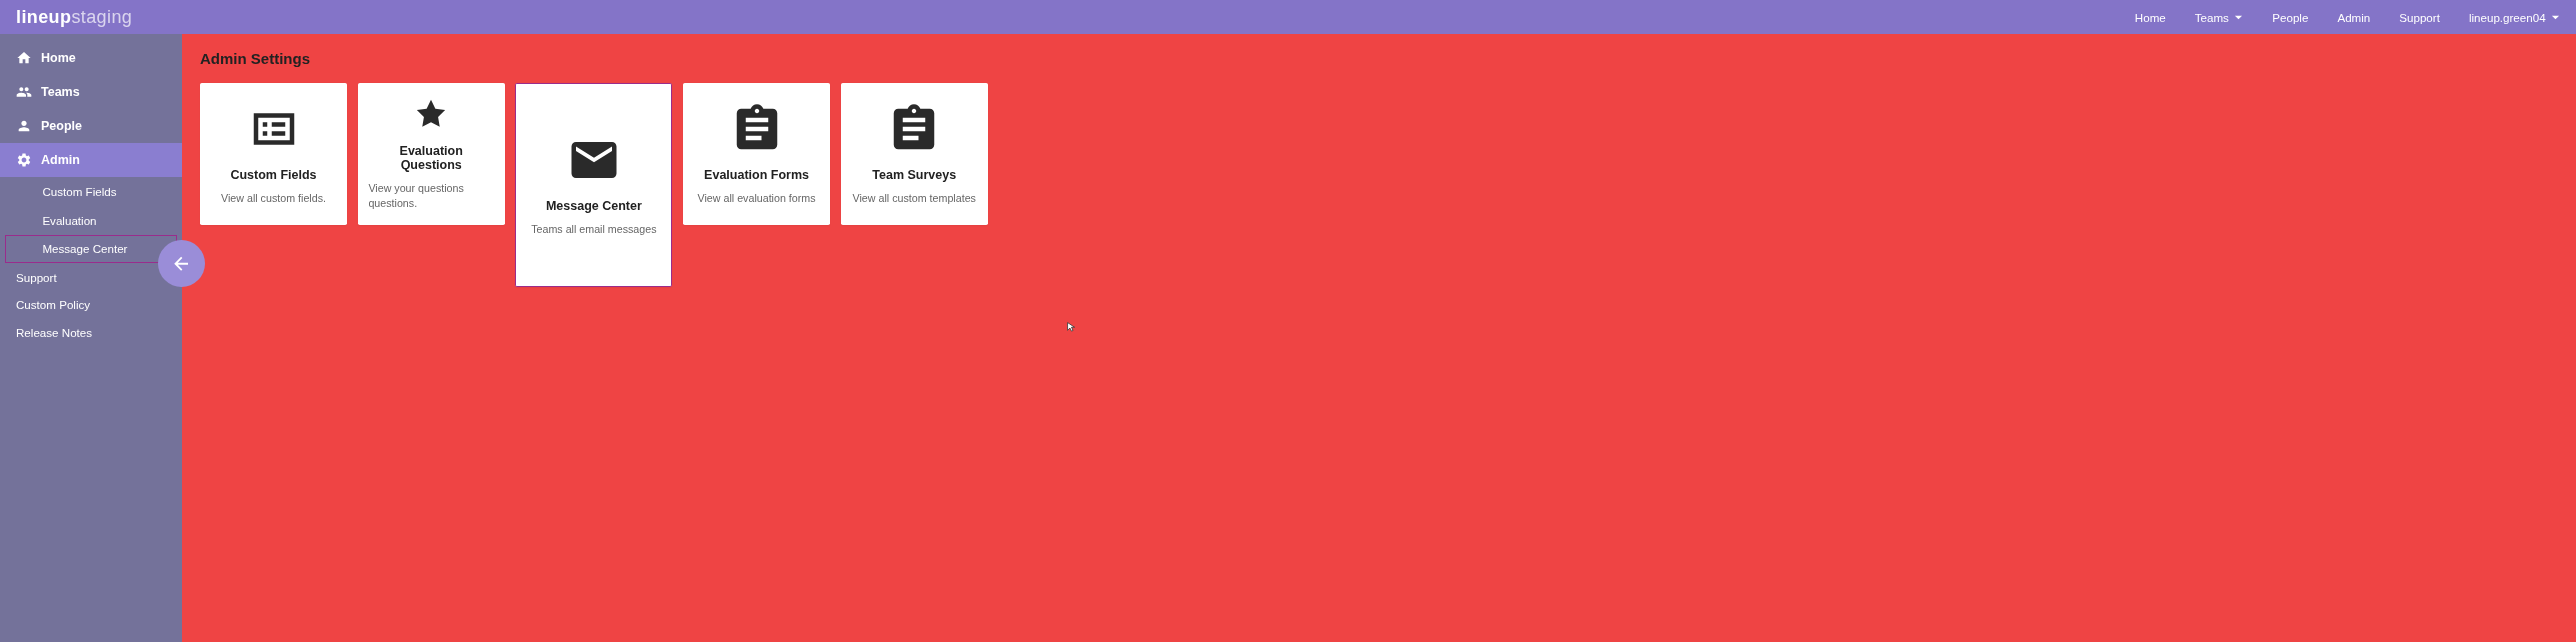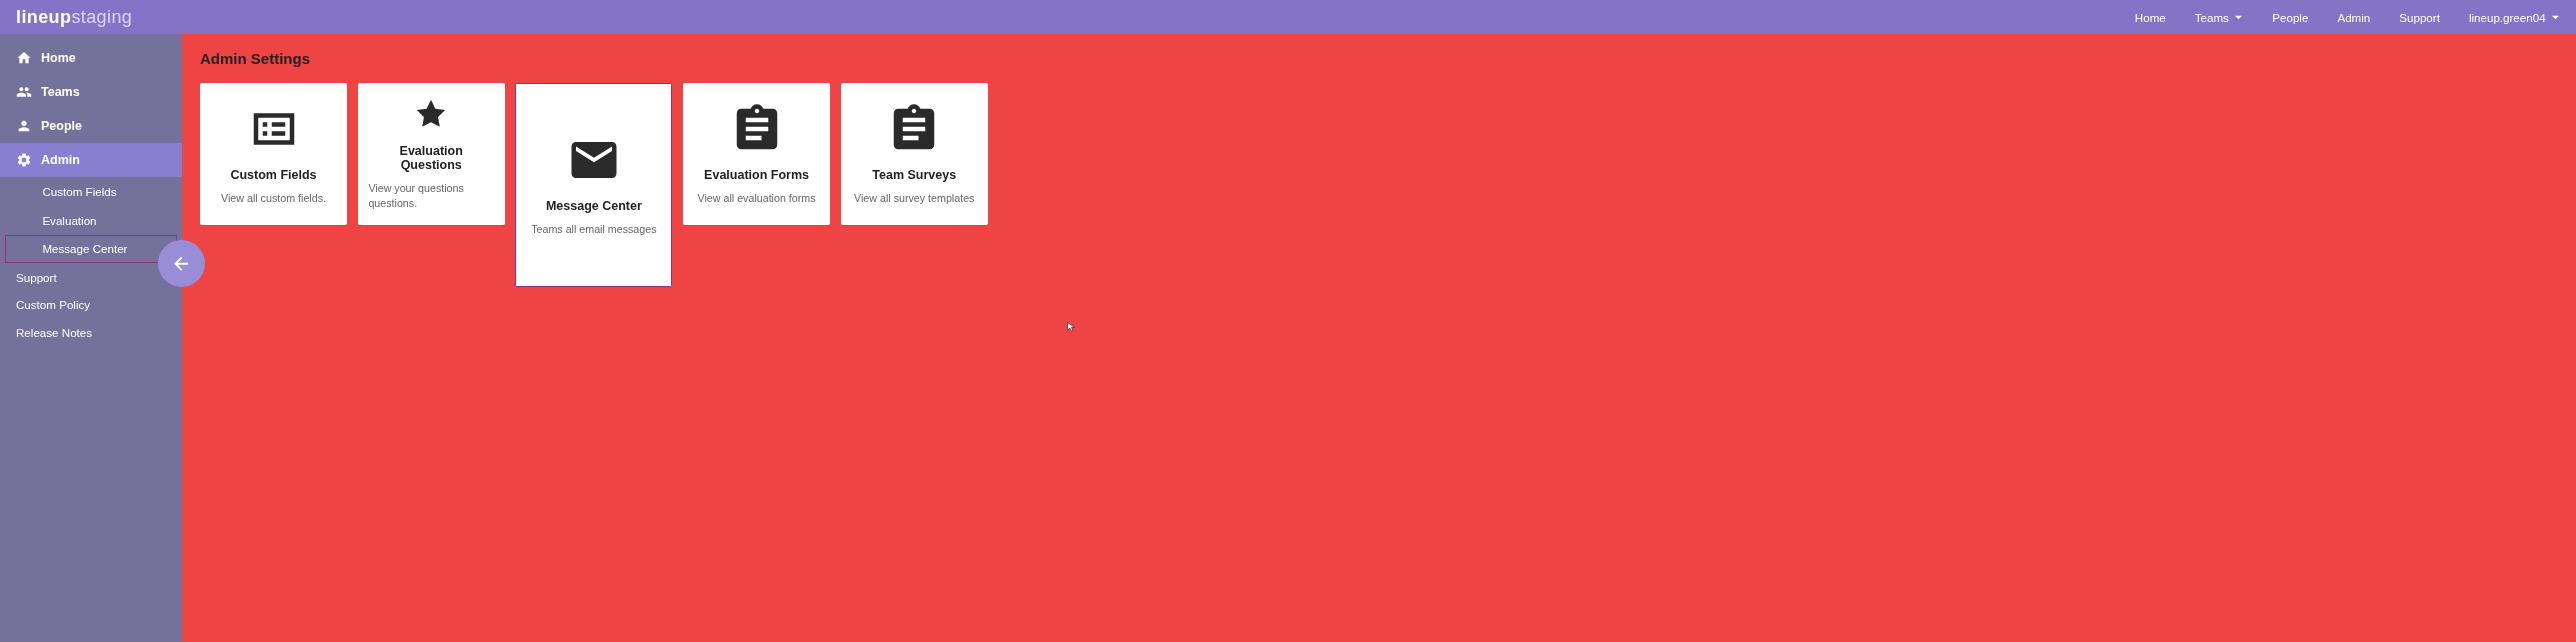--- a/index.html
+++ b/index.html
@@ -221,21 +221,21 @@
           </svg>
         <div class="card-title">Evaluation Forms</div>
         <div class="card-desc">View all evaluation forms</div>
       </div>
 
       <div class="card">
         <svg class="card-icon" viewBox="0 0 24 24">
             <path d="M19 3h-4.18C14.4 1.84 13.3 1 12 1s-2.4.84-2.82 2H5c-1.1 0-2 .9-2 2v14c0 1.1.9 2 2 2h14c1.1 0 2-.9 2-2V5c0-1.1-.9-2-2-2zm-7 0c.55 0 1 .45 1 1s-.45 1-1 1-1-.45-1-1 .45-1 1-1zm2 14H7v-2h7v2zm3-4H7v-2h10v2zm0-4H7V7h10v2z"></path>
           </svg>
         <div class="card-title">Team Surveys</div>
-        <div class="card-desc">View all survey templates</div>
+        <div class="card-desc">View all custom templates</div>
       </div>
 
     </div>
   </div>
 </div>
 
 <div class="cursor-ptr">
   <svg viewBox="0 0 16 16" fill="none" stroke="#333" stroke-width="1">
       <path d="M2 2 L2 12 L5 9 L7 13 L9 12 L7 8 L11 8 Z" fill="white"></path>
     </svg>

